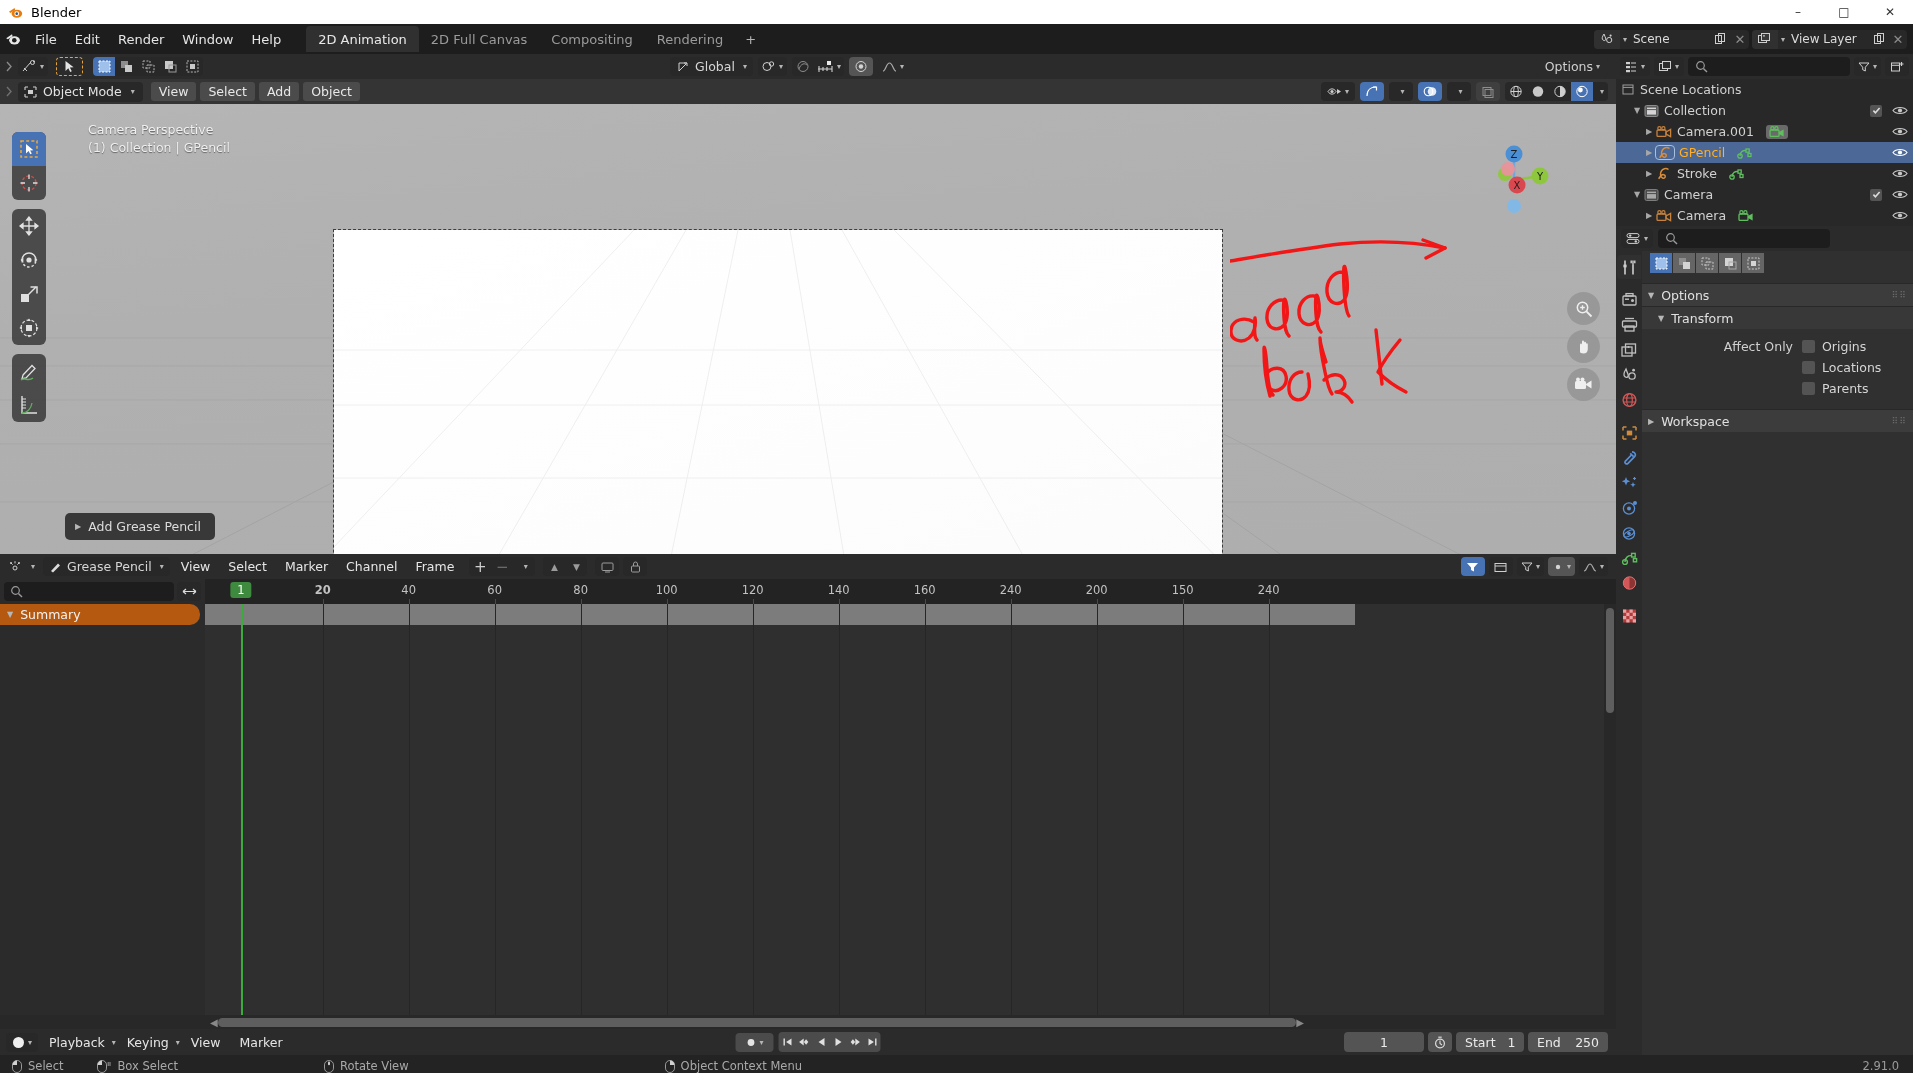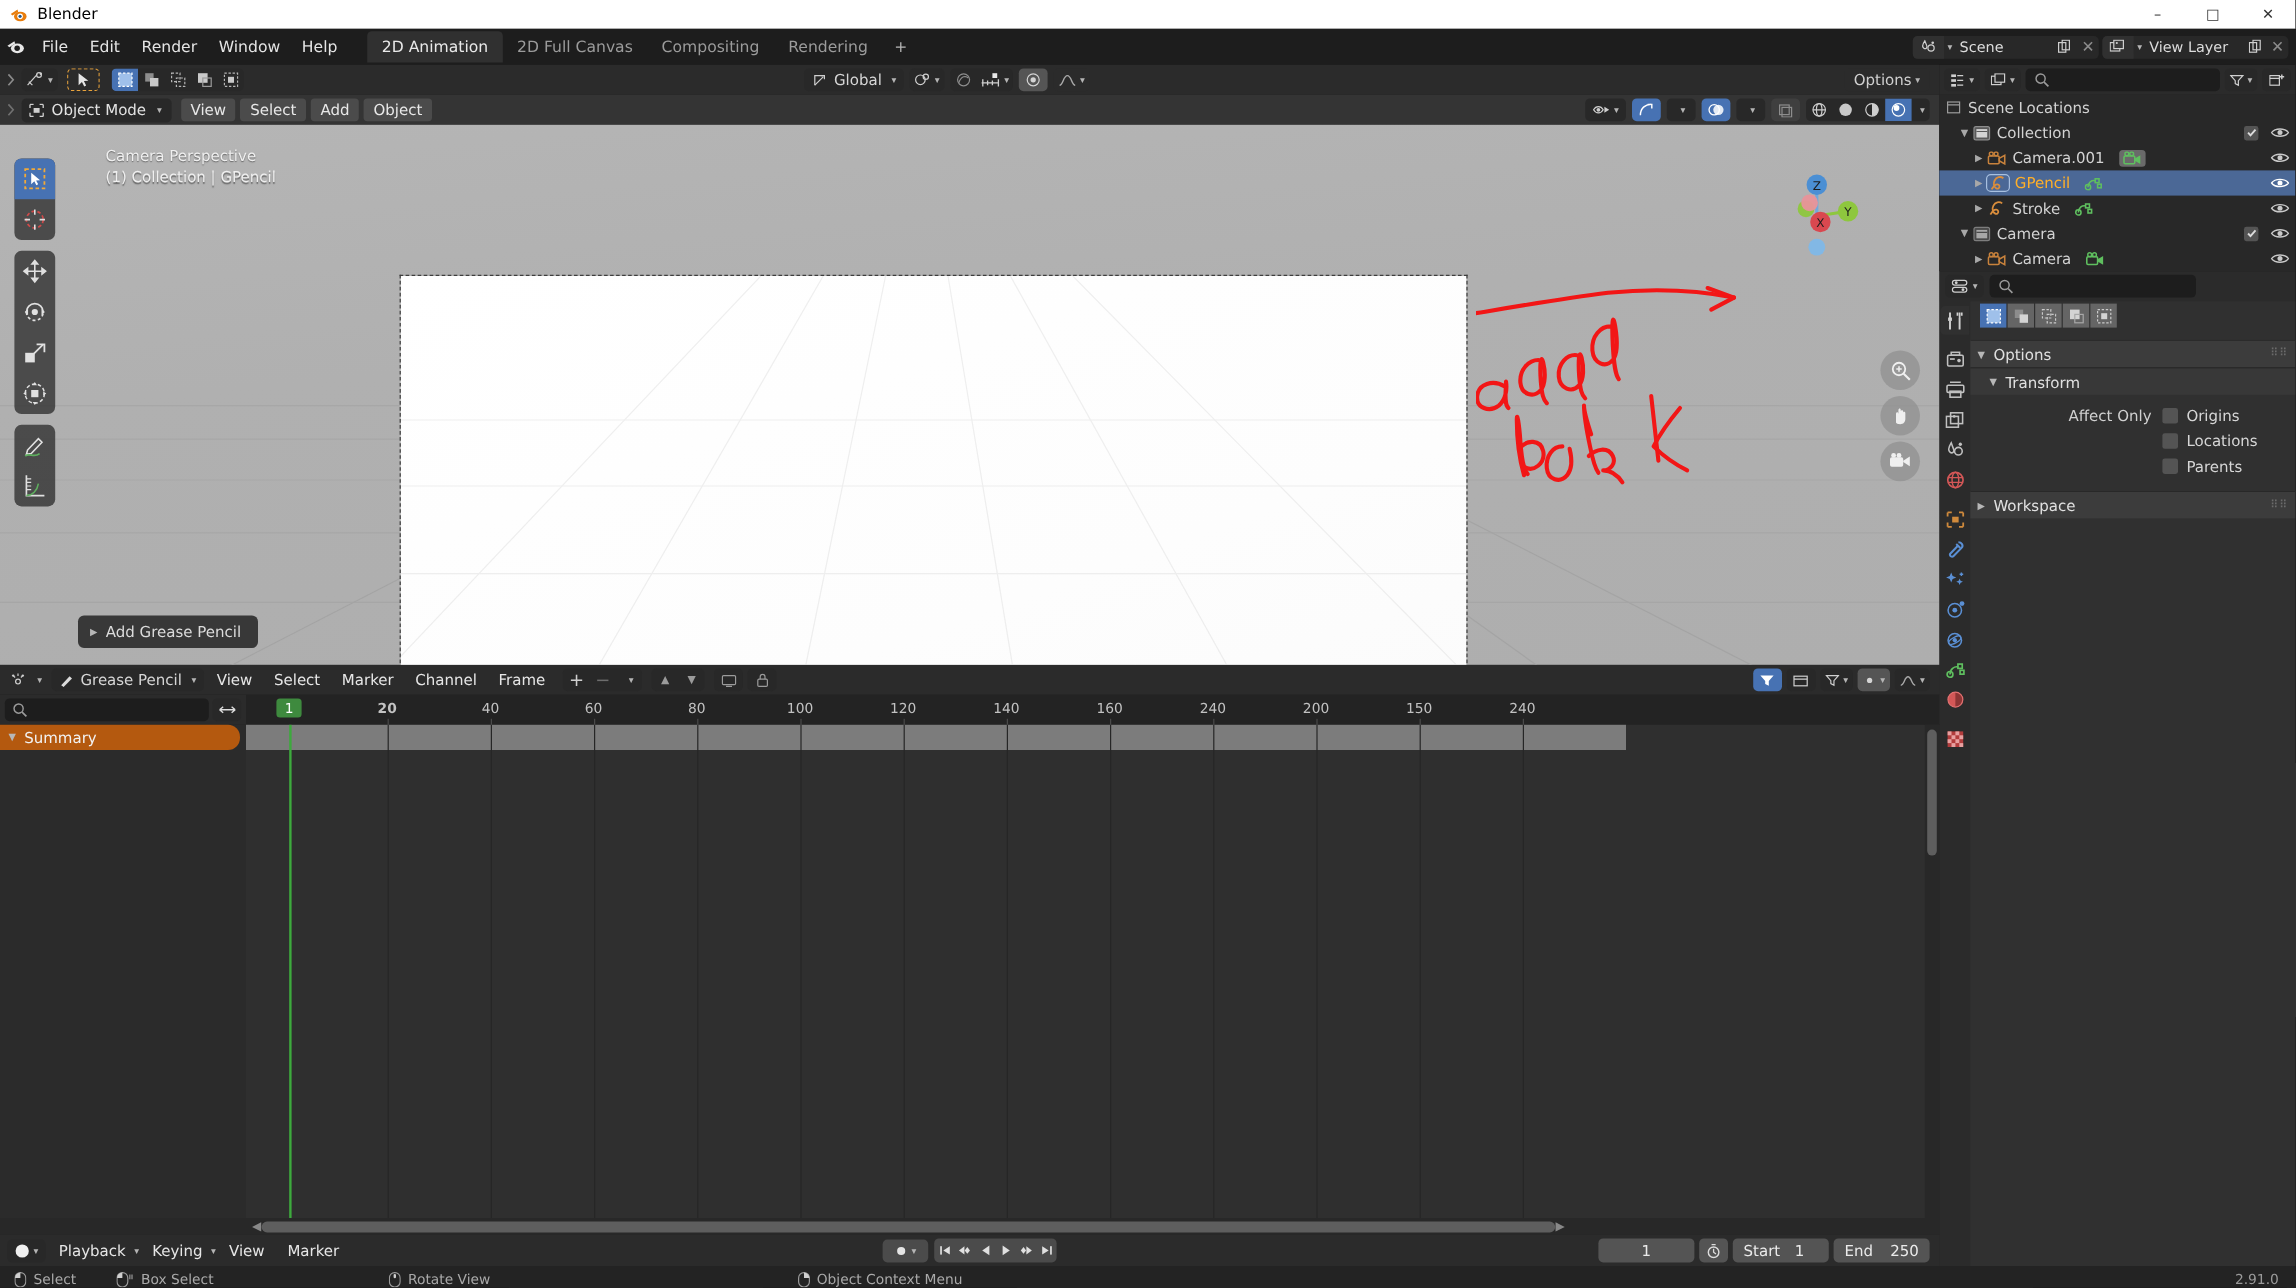--- a/index.html
+++ b/index.html
@@ -819,21 +819,21 @@
 
       <div class="tl-right">
         <span class="num-field" style="width:80px;">1</span>
         <span class="icon-btn" style="background:#545454; height:20px;">
           <svg width="12" height="13" viewBox="0 0 12 13">
               <circle cx="6" cy="7.5" r="4.4" fill="none" stroke="#dcdcdc" stroke-width="1.2"></circle>
               <path d="M6 4.6 V7.5 L8 9" stroke="#dcdcdc" fill="none" stroke-width="1.1"></path>
               <path d="M4.3 1.2 H7.7" stroke="#dcdcdc" stroke-width="1.2"></path>
             </svg>
         </span>
-        <span class="sf-field" style="width:80px; justify-content:flex-start;">
+        <span class="sf-field" style="width:68px; justify-content:flex-start;">
           <span>Start</span>
           <span>1</span>
         </span>
         <span class="sf-field" style="width:80px; justify-content:space-between;">
           <span>End</span>
           <span>250</span>
         </span>
       </div>
     </div>
   </div>

